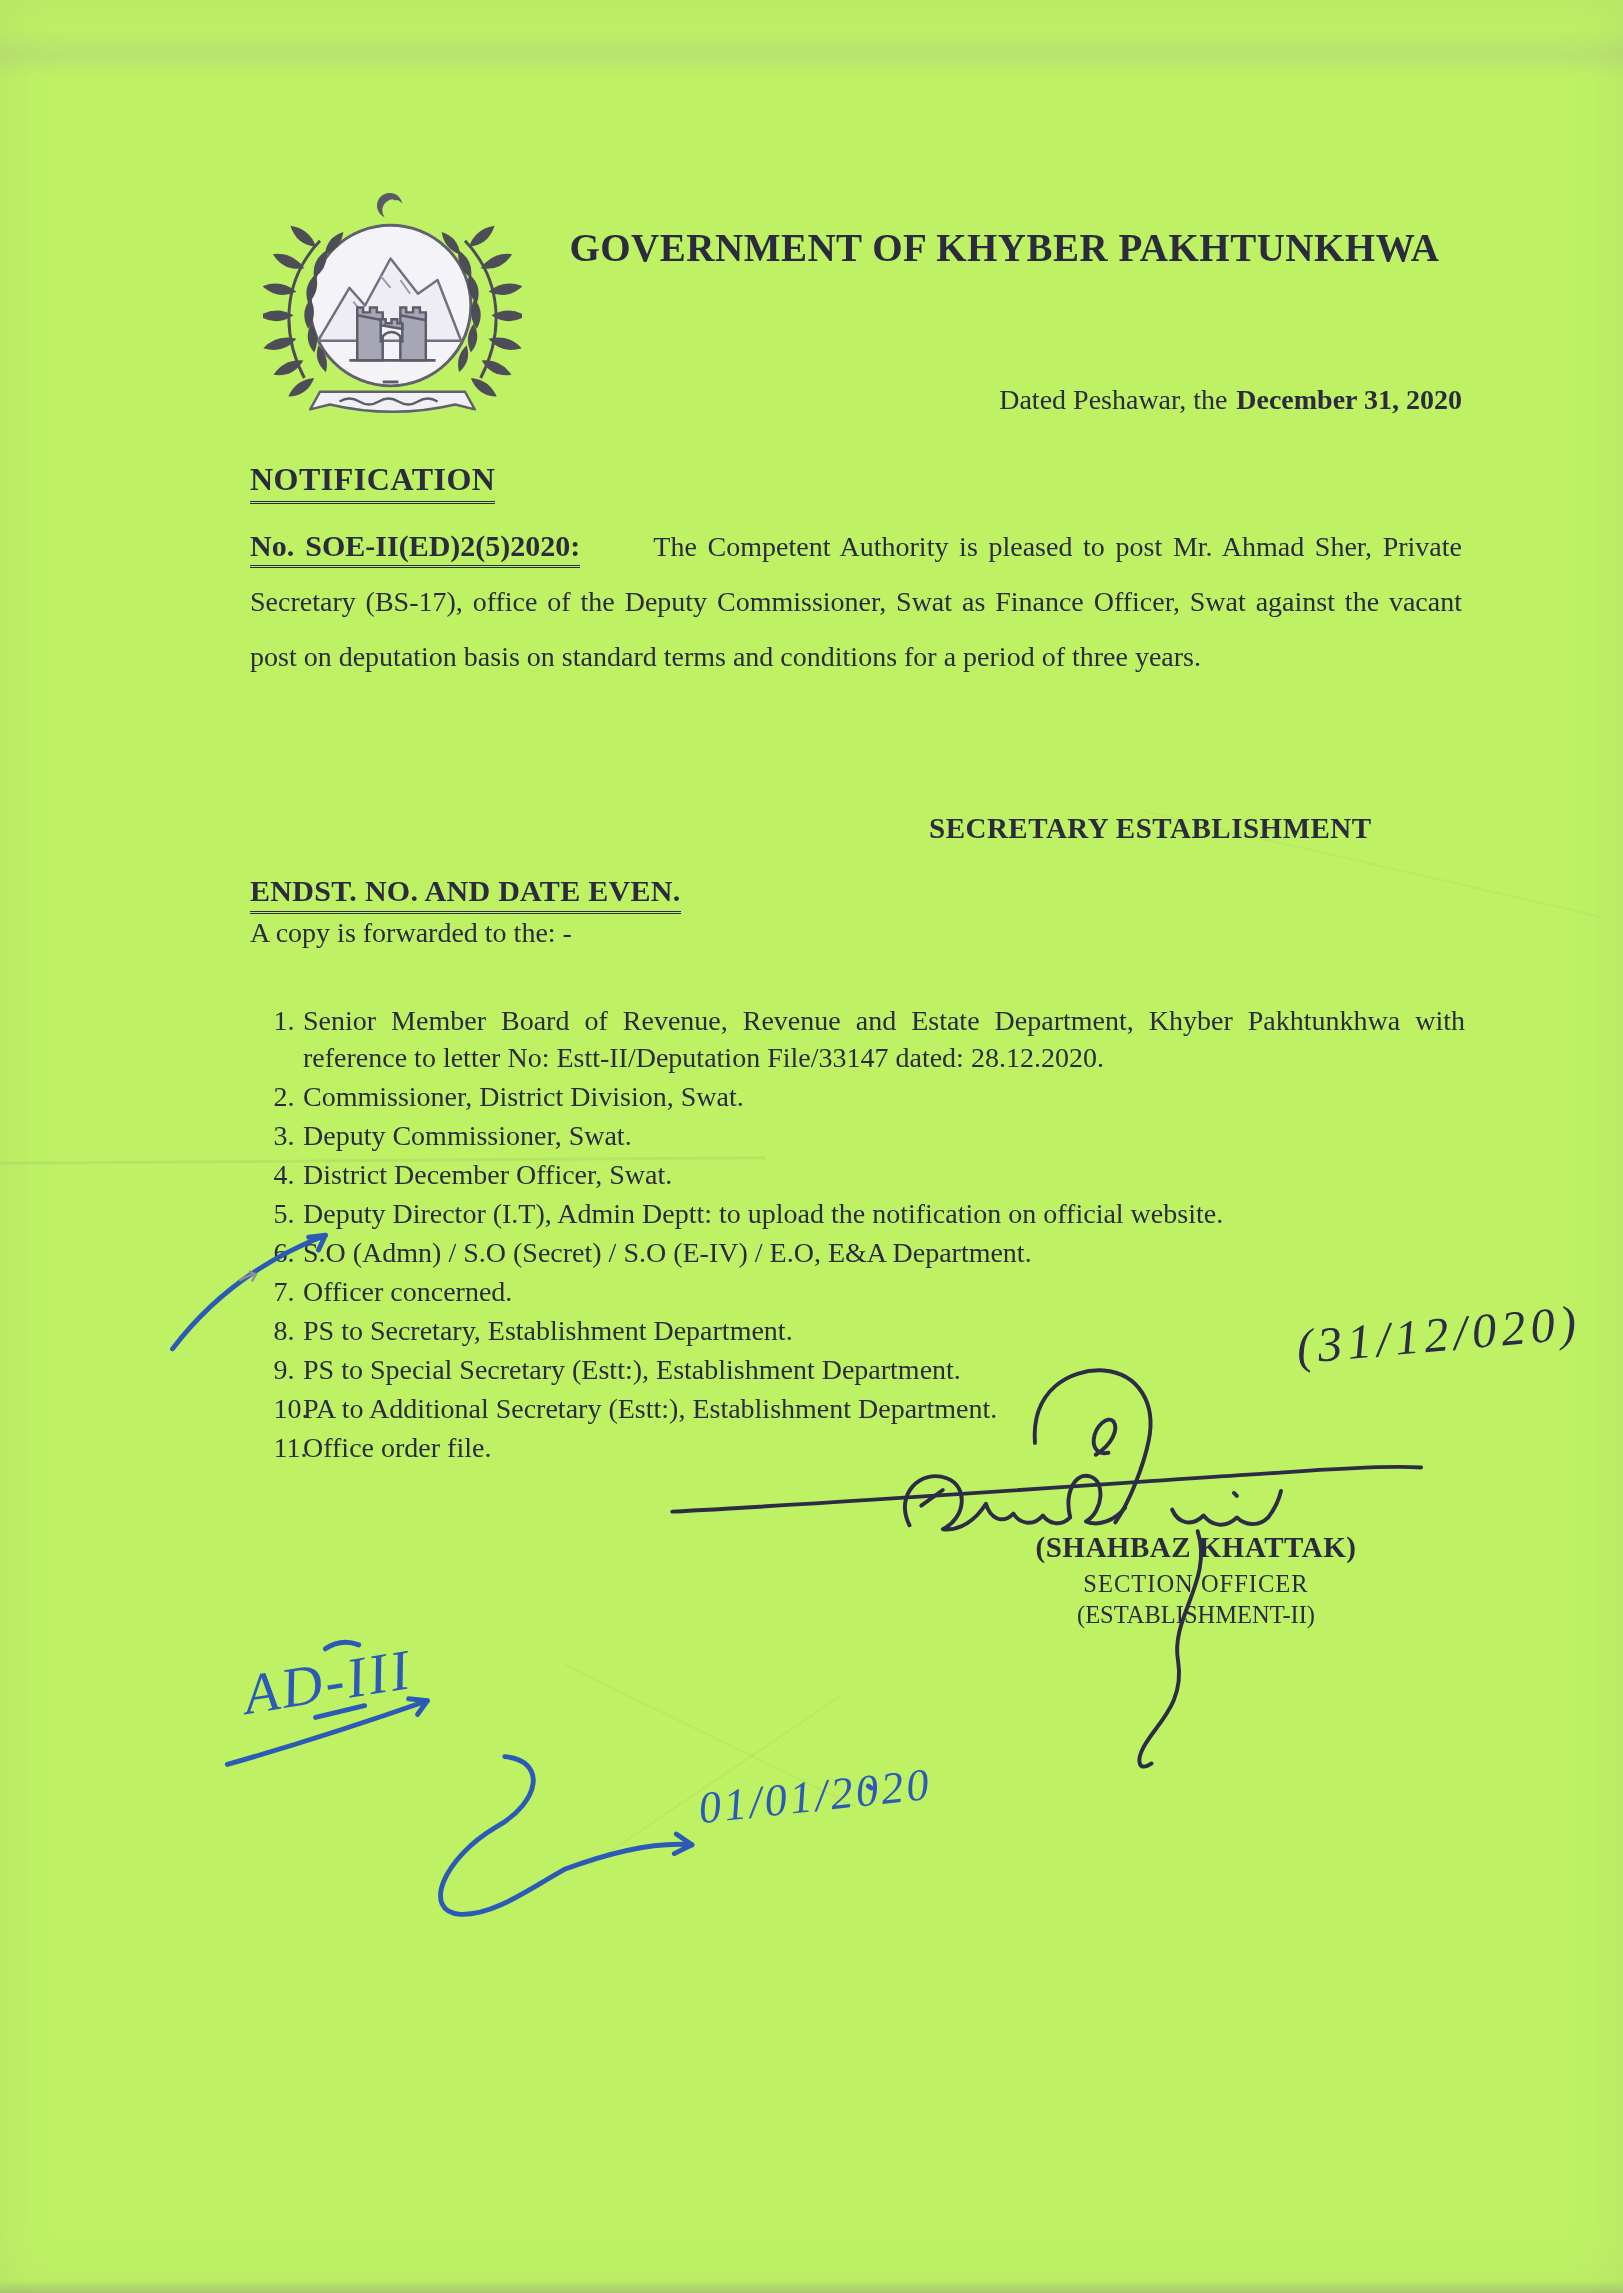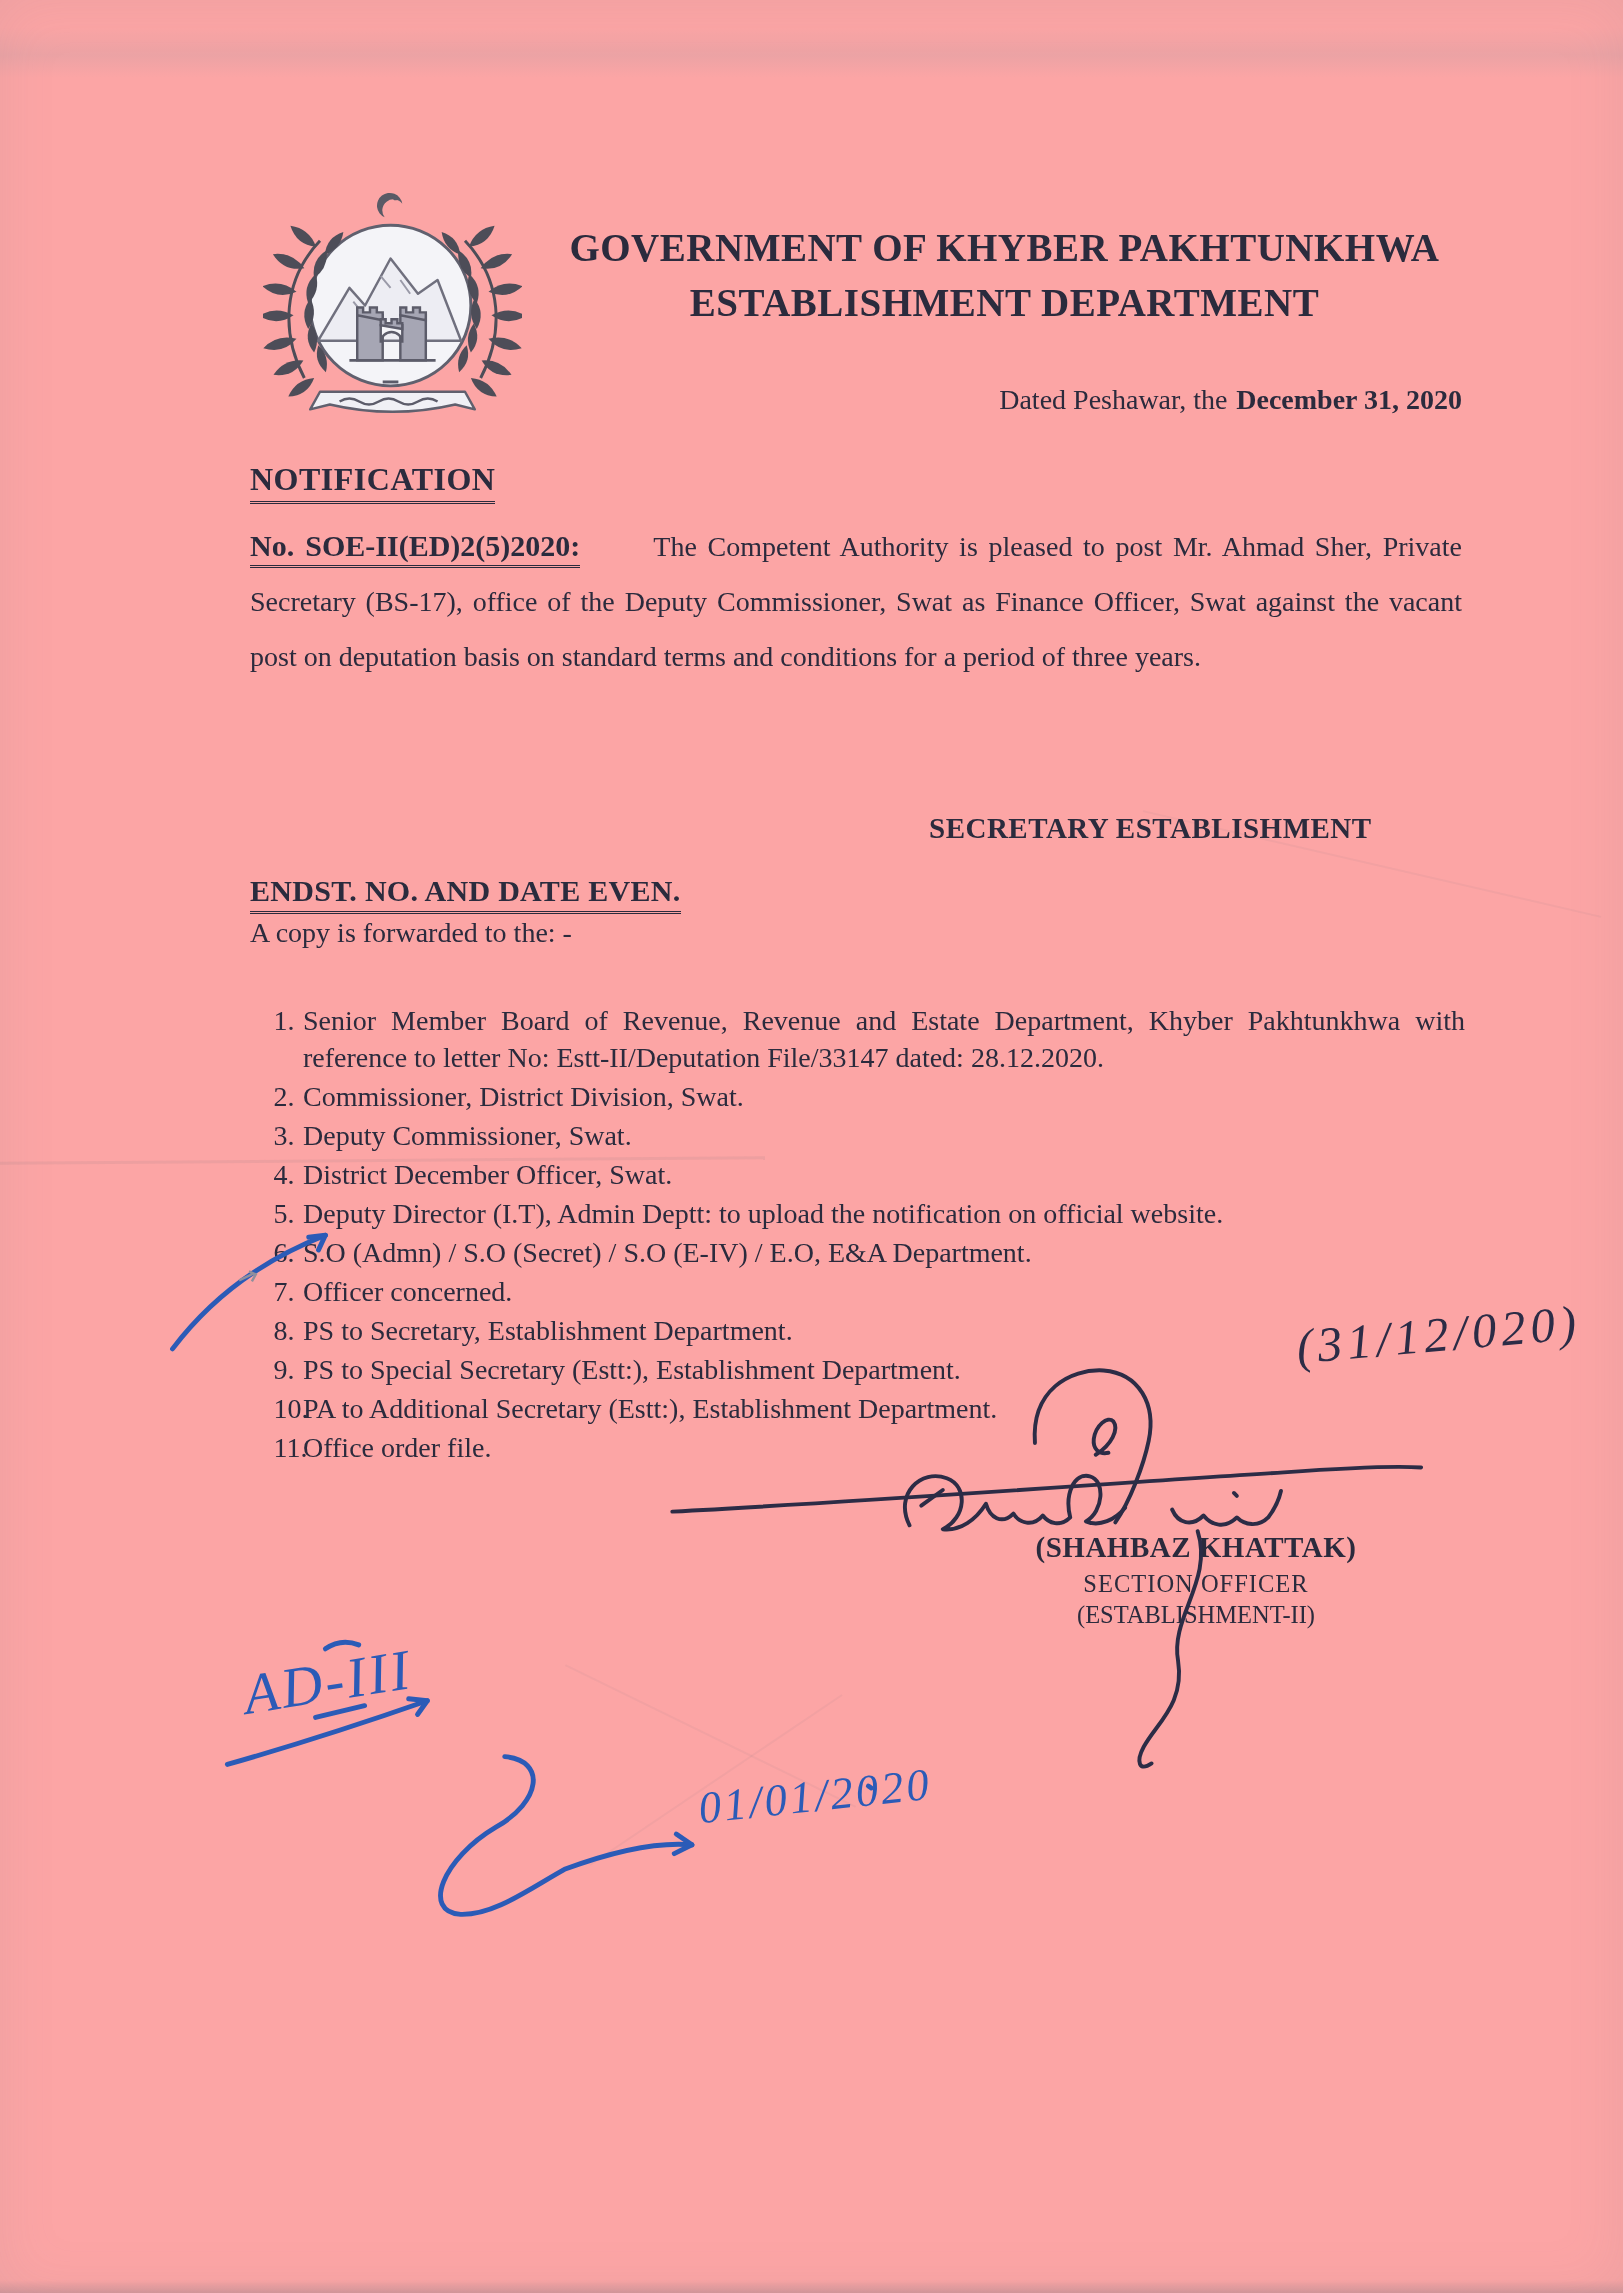--- a/index.html
+++ b/index.html
@@ -1,18 +1,18 @@
 <!DOCTYPE html>
 <html><head>
 <meta charset="utf-8">
 <style>
   html,body{margin:0;padding:0;background:#888;}
   .paper{
     position:relative;width:1623px;height:2294px;margin:0 auto;
-    background:#fca5a5;overflow:hidden;
+    background:#bef264;overflow:hidden;
     font-family:"Liberation Serif", serif;color:#2b2b3d;
     box-shadow:inset 0 0 59px rgba(120,120,135,.12);
   }
   .crease{position:absolute;pointer-events:none;}
   .band-top{left:0;top:27.4px;width:100%;height:51px;
     background:linear-gradient(180deg,rgba(150,150,162,0) 0%,rgba(150,150,162,.16) 55%,rgba(150,150,162,0) 100%);}
   .line-mid{left:0;top:1159px;width:765px;height:2.9px;background:rgba(110,110,122,.10);transform:rotate(-.4deg);}
   .diag-a{left:1137px;top:863px;width:470px;height:2px;background:rgba(110,110,122,.07);transform:rotate(13deg);}
   .diag-b{left:549px;top:1735px;width:323px;height:2px;background:rgba(110,110,122,.07);transform:rotate(26deg);}
   .diag-c{left:564px;top:1779px;width:304px;height:2px;background:rgba(110,110,122,.07);transform:rotate(-34deg);}
@@ -127,21 +127,20 @@
       <use href="#leaf" transform="translate(64,190) rotate(-20) scale(1.05)"></use>
     </g>
 
     <path d="M58 210 L206 210 L216 228 L196 223 Q132 238 68 223 L48 228 Z" fill="#f0f0f5" stroke="#60606e" stroke-width="2.5" stroke-linejoin="round"></path>
     <path d="M78 220 q10 -6 20 0 q10 6 20 0 q10 -6 20 0 q10 6 20 0 q10 -6 20 0" fill="none" stroke="#5c5c6a" stroke-width="2.5"></path>
     <path d="M130 192 h0 M122 200 h16" stroke="#5c5c6a" stroke-width="3"></path>
   </svg>
 
   <div class="head-text">
     <div class="t">GOVERNMENT OF KHYBER PAKHTUNKHWA</div>
-    <div class="t">ESTABLISHMENT DEPARTMENT</div>
   </div>
 
   <div class="dateline">
     <span>Dated Peshawar, the</span><span class="bold">December 31, 2020</span>
   </div>
 
   <div class="notif-h dbl-underline">NOTIFICATION</div>
 
   <div class="para">
     <span class="ref dbl-underline">No. SOE-II(ED)2(5)2020:</span><span class="gap"></span><span>The Competent Authority is pleased to post Mr. Ahmad Sher, Private Secretary (BS-17), office of the Deputy Commissioner, Swat as Finance Officer, Swat against the vacant post on deputation basis on standard terms and conditions for a period of three years.</span>

